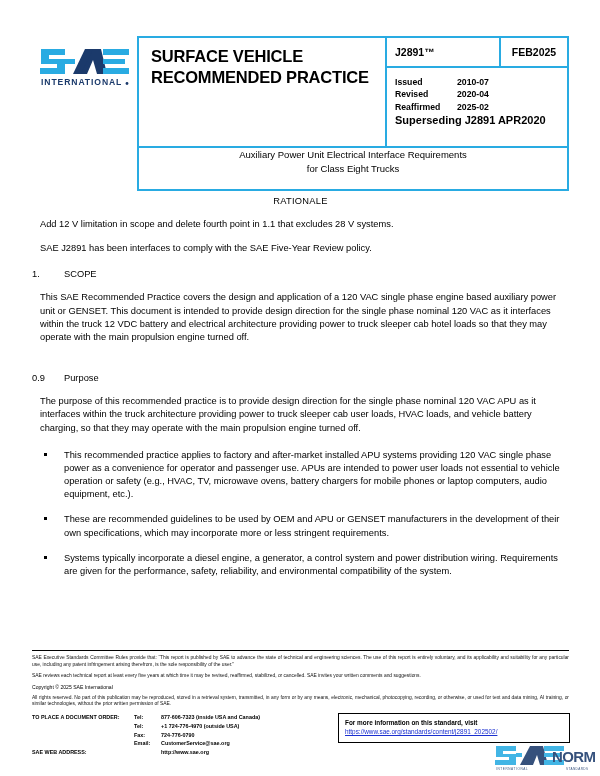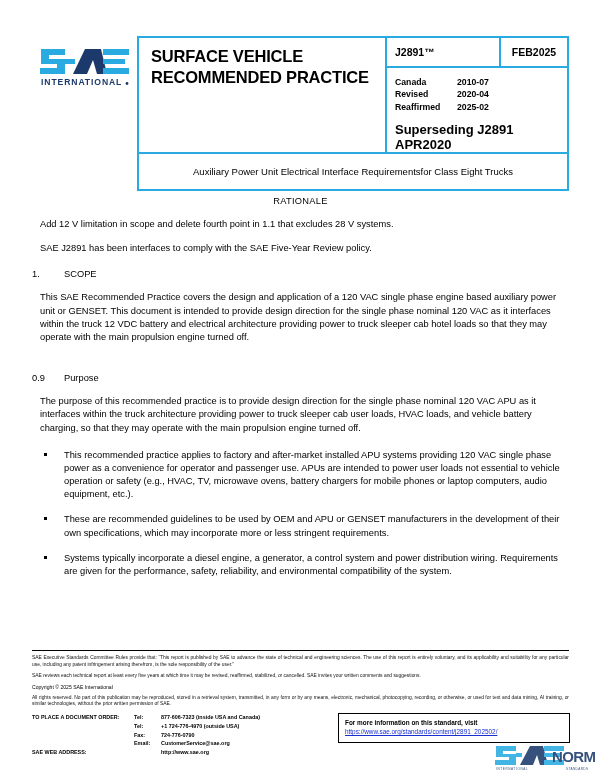--- a/index.html
+++ b/index.html
@@ -106,28 +106,27 @@
   .hb-revblock {
     flex: 1 1 auto;
     padding: 8px 0 0 8px;
     font-size: 8.7px;
     font-weight: bold;
     box-sizing: border-box;
   }
   .revrow { display: flex; line-height: 1.42; }
   .revrow .lbl { width: 62px; flex: 0 0 62px; }
   .revrow .val { }
-  .superseding { margin-top: 9px; font-size: 13px; font-weight: bold; }
+  .superseding { margin-top: 1px; font-size: 11px; font-weight: bold; }
 
   .hb-subtitle {
     flex: 1 1 auto;
     display: flex;
-    flex-direction: row;
+    flex-direction: column;
     align-items: center;
-    justify-content: center;
     text-align: center;
     font-size: 9.5px;
     line-height: 1.45;
     padding: 0 10px;
     box-sizing: border-box;
   }
 
   
   .content {
     position: absolute;
@@ -295,21 +294,21 @@
           <div class="l2">RECOMMENDED PRACTICE</div>
         </div>
 
         <div class="hb-right">
           <div class="hb-idrow">
             <div class="hb-docnum">J2891™</div>
             <div class="hb-date">FEB2025</div>
           </div>
           <div class="hb-revblock">
             <div class="revrow">
-              <span class="lbl">Canada</span>
+              <span class="lbl">Issued</span>
               <span class="val">2010-07</span>
             </div>
             <div class="revrow">
               <span class="lbl">Revised</span>
               <span class="val">2020-04</span>
             </div>
             <div class="revrow">
               <span class="lbl">Reaffirmed</span>
               <span class="val">2025-02</span>
             </div>

